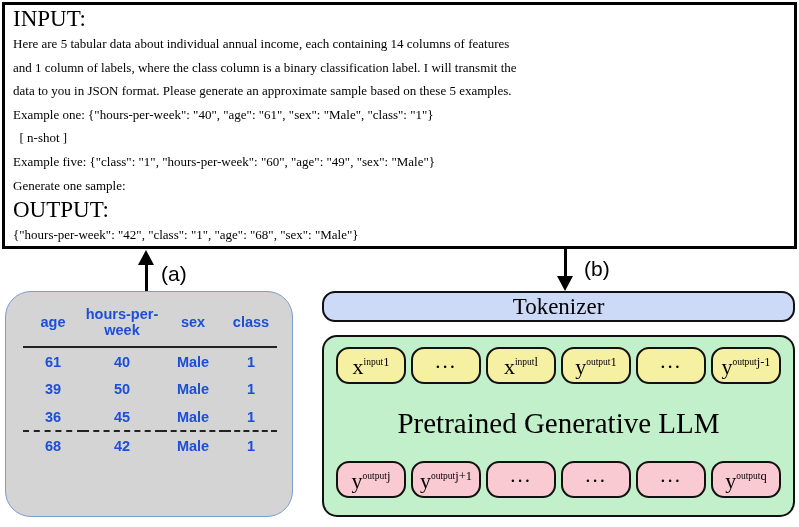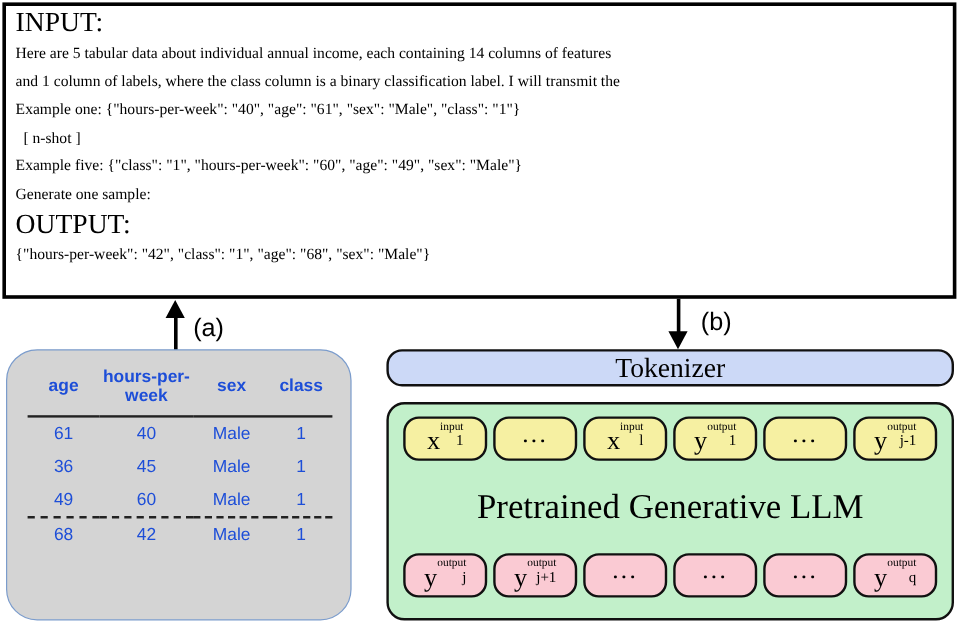--- a/index.html
+++ b/index.html
@@ -51,21 +51,21 @@
   }
   .data-table col.c-age   { width:60px; }
   .data-table col.c-hpw   { width:78px; }
   .data-table col.c-sex   { width:64px; }
   .data-table col.c-class { width:52px; }
   .data-table th {
     font-weight:bold; font-size:14.5px; line-height:16px;
     padding:6px 0 8px 0; vertical-align:middle;
   }
   .data-table thead tr { border-bottom:2px solid #222; }
-  .data-table td { height:28px; vertical-align:middle; font-weight:normal; }
+  .data-table td { height:28px; vertical-align:middle; font-weight:bold; }
   .data-table tr.dashed-top { border-top:2px dashed #222;margin-top:32px; }
 
   
   .tokenizer-box {
     position:absolute; left:322px; top:291px; width:473px; height:31px;
     background:#ccd9f7; border:2.5px solid #111; border-radius:13px;
     display:flex; align-items:center; justify-content:center;
     font-size:23px;
   }
 
@@ -82,32 +82,33 @@
     text-align:center; font-size:29px;
   }
   .pill {
     width:70px; height:37px; border:2.5px solid #111; border-radius:13px;
     display:flex; align-items:center; justify-content:center;
     font-family:"Liberation Serif", serif;
   }
   .pill-yellow { background:#f6f0a2; }
   .pill-pink   { background:#facad3; }
   .tok-main { font-size:22px; line-height:22px; margin-top:2px; }
-  .tok-col { display:inline-flex; flex-direction:column; align-items:flex-end; margin-top:-7px; }
+  .tok-col { display:inline-flex; flex-direction:row; align-items:center; margin-top:-7px; }
   .tok-sup { font-size:9.5px; line-height:10px; }
   .tok-sub { font-size:12.5px; line-height:13px; }
   .tok-dots { font-size:21px; letter-spacing:2px; margin-top:-9px; }
 </style>
 </head>
 <body>
 
 <div class="prompt-box">
   <div class="line-heading">INPUT:</div>
   <div class="line-body">Here are 5 tabular data about individual annual income, each containing 14 columns of features</div>
   <div class="line-body">and 1 column of labels, where the class column is a binary classification label. I will transmit the</div>
+  <div class="line-body">data to you in JSON format. Please generate an approximate sample based on these 5 examples.</div>
   <div class="line-body">Example one: {"hours-per-week": "40", "age": "61", "sex": "Male", "class": "1"}</div>
   <div class="line-body">  [ n-shot ]</div>
   <div class="line-body">Example five: {"class": "1", "hours-per-week": "60", "age": "49", "sex": "Male"}</div>
   <div class="line-body">Generate one sample:</div>
   <div class="line-heading">OUTPUT:</div>
   <div class="line-body">{"hours-per-week": "42", "class": "1", "age": "68", "sex": "Male"}</div>
 </div>
 
 <div class="arrow" id="arrow-a">
   <span class="head-up"></span>
@@ -138,28 +139,28 @@
       </tr>
     </thead>
     <tbody>
       <tr>
         <td>61</td>
         <td>40</td>
         <td>Male</td>
         <td>1</td>
       </tr>
       <tr>
+        <td>39</td>
+        <td>50</td>
+        <td>Male</td>
+        <td>1</td>
+      </tr>
+      <tr>
         <td>36</td>
         <td>45</td>
-        <td>Male</td>
-        <td>1</td>
-      </tr>
-      <tr>
-        <td>49</td>
-        <td>60</td>
         <td>Male</td>
         <td>1</td>
       </tr>
       <tr class="dashed-top">
         <td>68</td>
         <td>42</td>
         <td>Male</td>
         <td>1</td>
       </tr>
     </tbody>

